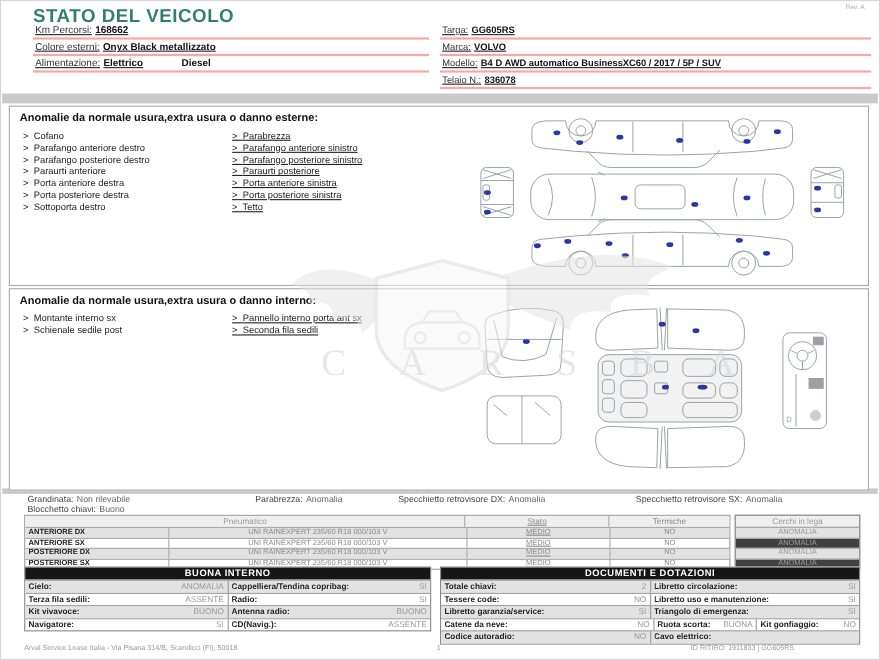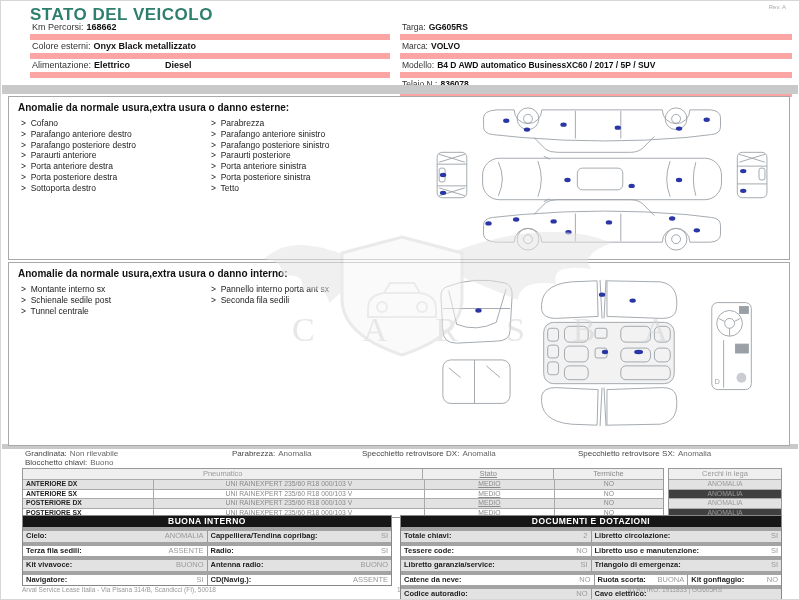--- a/index.html
+++ b/index.html
@@ -5,35 +5,35 @@
   html,body{margin:0;padding:0;width:800px;height:600px;background:#fff;
     font-family:"Liberation Sans",sans-serif;color:#222;position:relative;overflow:hidden;}
   .page-border{position:absolute;inset:0;border:1px solid #d6d6d6;pointer-events:none;z-index:9;}
   .abs{position:absolute;}
   
   .title{left:30px;top:5px;font-size:17px;font-weight:bold;color:#2e7f6d;letter-spacing:.5px;}
   .rev{right:14px;top:4px;font-size:6px;color:#aaa;}
   .info{font-size:9px;}
   .info-l{left:30px;top:21px;width:360px;}
   .info-r{left:400px;top:21px;width:392px;font-size:8.5px;}
-  .irow{border-bottom:6px solid #fca5a5;padding:1px 2px;position:relative;height:11px;line-height:11px;white-space:nowrap;overflow:hidden;}
+  .irow{border-bottom:2px solid #fca5a5;padding:1px 2px;position:relative;height:11px;line-height:11px;white-space:nowrap;overflow:hidden;text-decoration:underline;}
   .ilab{color:#333;}
   .ival{font-weight:bold;color:#111;margin-left:3px;}
   .ival2{font-weight:bold;color:#111;position:absolute;left:135px;}
   
   .bar1{left:2px;top:85px;width:796px;height:9px;background:#c9c9c9;}
   .bar2{left:2px;top:444px;width:796px;height:5px;background:#c9c9c9;}
   
   .box{border:1px solid #a8a8a8;background:#fff;}
   .box-ext{left:8px;top:96px;width:780px;height:162px;}
   .box-int{left:8px;top:262px;width:780px;height:182px;}
   .btitle{font-size:10px;font-weight:bold;color:#111;margin:5px 0 3px 9px;}
   .alist{position:absolute;top:21px;font-size:8.5px;line-height:10.8px;color:#222;}
   .al1{left:12px;width:190px;}
-  .al2{left:202px;width:200px;}
+  .al2{left:202px;width:200px;text-decoration:underline;}
   .ai::before{content:">  ";white-space:pre;}
   .diag{position:absolute;right:4px;}
   svg{display:block;}
   
   .wm{left:250px;top:213px;width:460px;height:168px;z-index:5;opacity:.55;pointer-events:none;}
   
   .sum{font-size:8px;color:#444;white-space:nowrap;}
   .sum .v{color:#666;margin-left:3px;}
   
   .tt{left:22px;top:468px;width:640px;border:1px solid #999;font-size:6.8px;background:#fff;}
@@ -46,21 +46,21 @@
   .c-stato{width:130px;text-align:center;color:#8a8a8a;border-left:1px solid #aaa;text-decoration:underline;}
   .c-term{width:109px;text-align:center;color:#8a8a8a;border-left:1px solid #aaa;}
   .h-span{width:400px;text-align:center;}
   .ct{left:668px;top:468px;width:112px;border:1px solid #999;font-size:6.8px;text-align:center;background:#404040;}
   .ct .trow{display:block;color:#9a9a9a;}
   
   .bt{top:515px;border:1px solid #888;font-size:7.5px;background:#fff;}
   .bt-l{left:22px;width:368px;}
   .bt-r{left:400px;width:380px;}
   .hdr{background:#161616;color:#fff;text-align:center;font-weight:bold;height:11px;line-height:11px;font-size:8.5px;letter-spacing:.5px;}
-  .brow{display:flex;height:10.5px;line-height:10.5px;border-top:4px solid #a3a3a3;}
+  .brow{display:flex;height:10.5px;line-height:10.5px;border-top:1px solid #a3a3a3;}
   .pair{flex:1;display:flex;justify-content:space-between;padding:0 3px;overflow:hidden;min-width:0;}
   .pair+.pair,.pair+.split{border-left:1px solid #999;}
   .split{flex:1;display:flex;min-width:0;}
   .split .pair+.pair{border-left:1px solid #999;}
   .lab{font-weight:bold;color:#222;white-space:nowrap;overflow:hidden;}
   .val{color:#999;white-space:nowrap;margin-left:2px;}
   
   .foot{font-size:6.5px;color:#999;top:586px;white-space:nowrap;}
 </style>
 </head>
@@ -173,21 +173,20 @@
       <ellipse cx="273" cy="133" rx="3.2" ry="2.2"></ellipse>
     </g>
   </svg>
 </div>
 
 <div class="abs box box-int">
   <div class="btitle">Anomalie da normale usura,extra usura o danno interno:</div>
   <div class="alist al1">
     <div class="ai">Montante interno sx</div>
     <div class="ai">Schienale sedile post</div>
-    <div class="ai">Tunnel centrale</div>
   </div>
   <div class="alist al2">
     <div class="ai">Pannello interno porta ant sx</div>
     <div class="ai">Seconda fila sedili</div>
   </div>
 
   <svg class="diag" style="top:4px" width="360" height="174" viewBox="0 0 360 176">
     <g stroke="#9aa0a6" stroke-width="0.9" fill="none">
 
       <path d="M20,20 Q48,9 78,16 Q87,18 86,30 L84,64 Q84,75 70,75 L30,77 Q16,77 16,64 L14,30 Q14,22 20,20 Z"></path>

